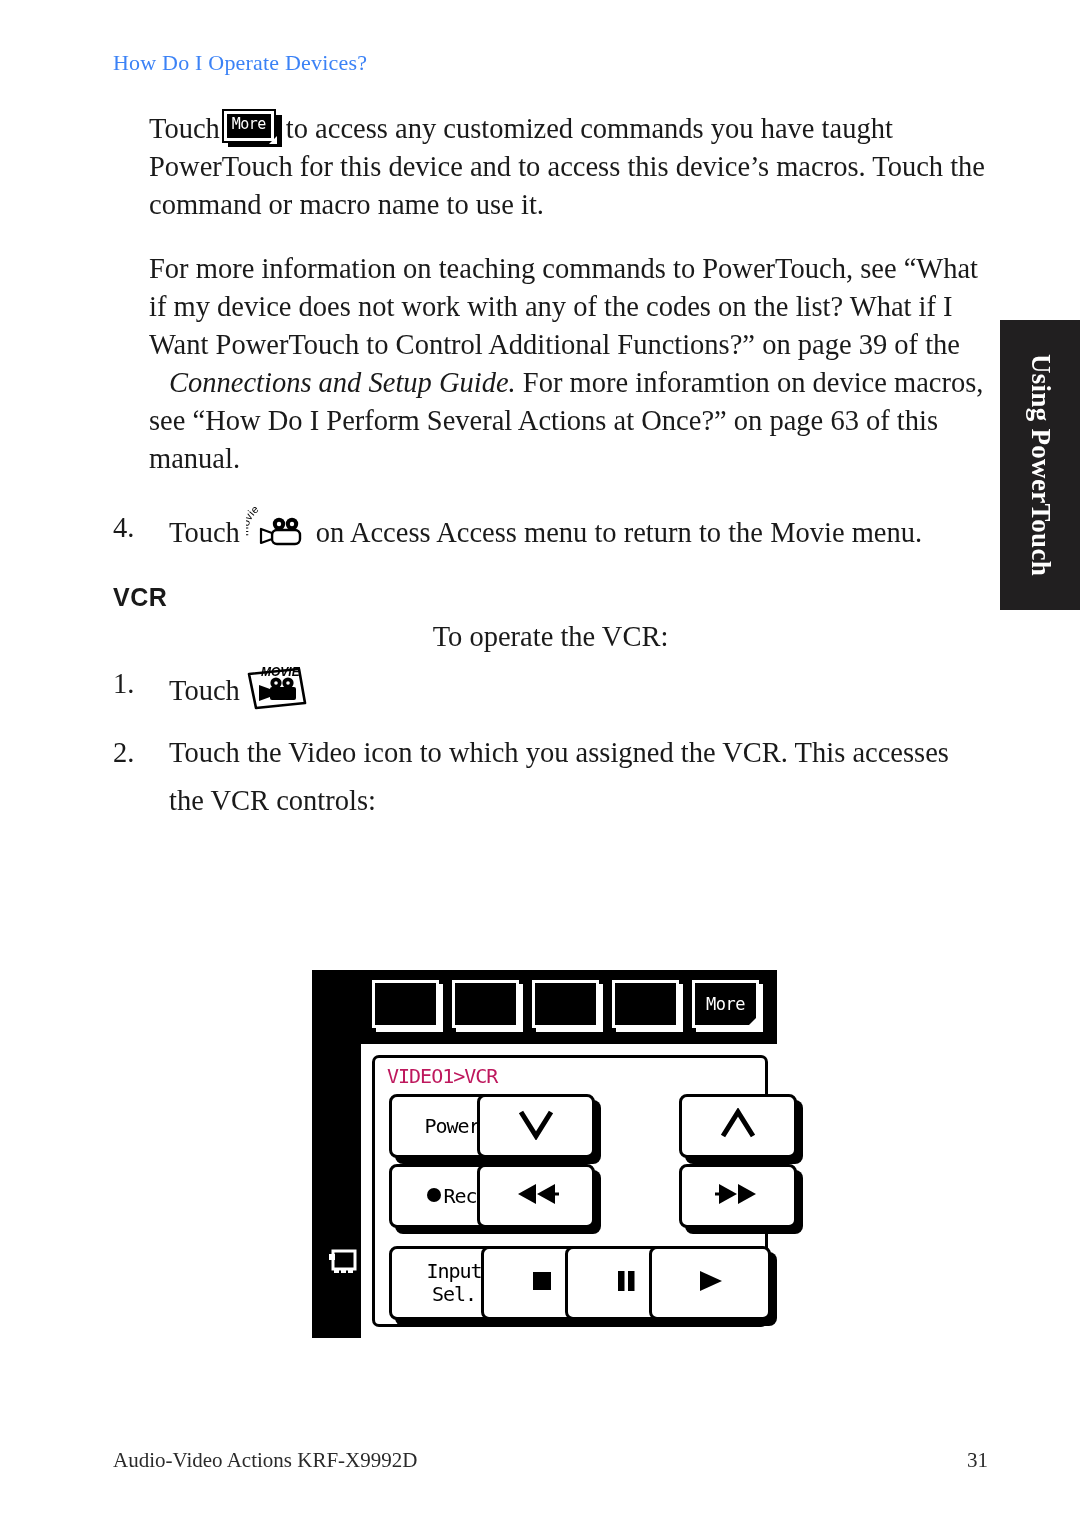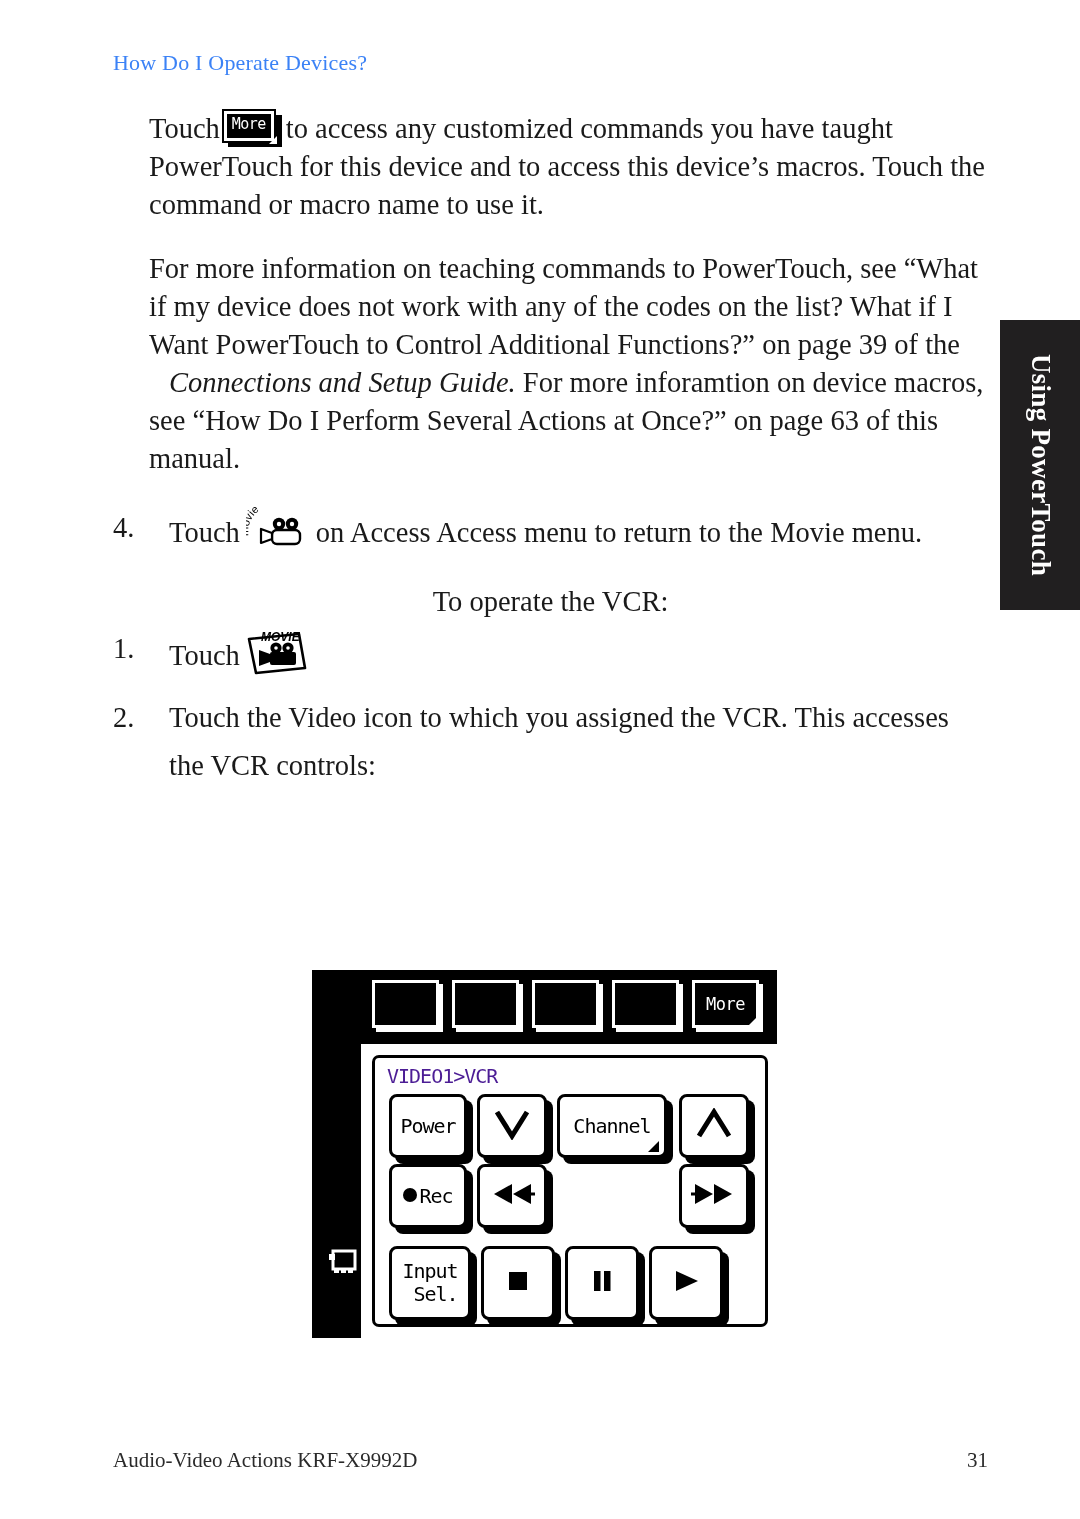--- a/index.html
+++ b/index.html
@@ -135,32 +135,32 @@
 
   
   .lcd{
     position:absolute;left:60px;top:85px;width:396px;height:272px;
     background:#fff;border:3px solid #000;border-radius:7px;
     box-sizing:border-box;
   }
   .crumb{
     position:absolute;left:12px;top:6px;
     font-family:"DejaVu Sans Mono","Liberation Mono",monospace;
-    font-size:20px;letter-spacing:-1px;color:#4c1d95;
+    font-size:20px;letter-spacing:-1px;color:#be185d;
   }
 
   .lcd-grid{
     position:absolute;left:14px;top:36px;width:368px;height:226px;
   }
   .lrow{position:absolute;left:0;width:368px;height:64px;}
   .lrow.r1{top:0;}
   .lrow.r2{top:70px;}
   .lrow.r3{top:152px;height:74px;}
 
-  .key{position:absolute;top:0;height:100%;}
+  .key{position:absolute;top:0;height:100%;padding-left:48px;}
   .key .k-shadow{
     position:absolute;left:6px;top:6px;width:100%;height:100%;
     background:#000;border-radius:8px;
   }
   .key .k-face{
     position:absolute;left:0;top:0;width:100%;height:100%;
     background:#fff;border:3px solid #000;border-radius:8px;
     box-sizing:border-box;
     display:flex;align-items:center;justify-content:center;
   }
@@ -230,20 +230,21 @@
             <circle cx="46" cy="20" r="6.2" fill="#000"></circle>
             <circle cx="33" cy="20" r="2.2" fill="#fff"></circle>
             <circle cx="46" cy="20" r="2.2" fill="#fff"></circle>
 
             <path d="M 26 29 L 15 25 L 15 39 L 26 35 Z" fill="#fff" stroke="#000" stroke-width="2.2" stroke-linejoin="round"></path>
           </svg>
         </span><span>on Access Access menu to return to the Movie menu.</span>
       </span>
     </div>
 
+    <div class="sect-head">VCR</div>
 
     <p class="para" style="margin-bottom:4px;text-align:center;">To operate the VCR:</p>
 
     <div class="numitem" style="margin-bottom:14px;">
       <span class="num">1.</span>
       <span class="cont">
         <span>Touch</span><span class="movie-key">
           <svg viewBox="0 0 66 52" width="66" height="52" aria-hidden="true">
 
             <path d="M 12 48 L 5 14 L 55 9 L 61 43 Z" fill="#fff" stroke="#000" stroke-width="2.6" stroke-linejoin="round"></path>
@@ -322,27 +323,20 @@
             <span class="k-shadow"></span>
             <span class="k-face">
               <span class="k-glyph">
                 <svg width="40" height="32" viewBox="0 0 40 32" aria-hidden="true">
                   <path d="M 5 4 L 20 28 L 35 4" fill="none" stroke="#000" stroke-width="5" stroke-linecap="butt"></path>
                 </svg>
               </span>
             </span>
           </span>
 
-          <span class="key" style="left:168px;width:110px;">
-            <span class="k-shadow"></span>
-            <span class="k-face">
-              <span class="k-text">Channel</span>
-            </span>
-            <span class="k-corner"></span>
-          </span>
 
           <span class="key" style="left:290px;width:70px;">
             <span class="k-shadow"></span>
             <span class="k-face">
               <span class="k-glyph">
                 <svg width="40" height="32" viewBox="0 0 40 32" aria-hidden="true">
                   <path d="M 5 28 L 20 4 L 35 28" fill="none" stroke="#000" stroke-width="5" stroke-linecap="butt"></path>
                 </svg>
               </span>
             </span>
@@ -381,21 +375,21 @@
                 </svg>
               </span>
             </span>
           </span>
         </div>
 
         <div class="lrow r3">
           <span class="key" style="left:0;width:82px;">
             <span class="k-shadow"></span>
             <span class="k-face">
-              <span class="k-text" style="white-space:pre-line;text-align:right;">Input
+              <span class="k-text" style="white-space:pre-line;">Input
 Sel.</span>
             </span>
           </span>
 
           <span class="key" style="left:92px;width:74px;">
             <span class="k-shadow"></span>
             <span class="k-face">
               <span class="k-glyph">
                 <svg width="26" height="26" viewBox="0 0 26 26" aria-hidden="true">
                   <rect x="4" y="4" width="18" height="18" fill="#000"></rect>

